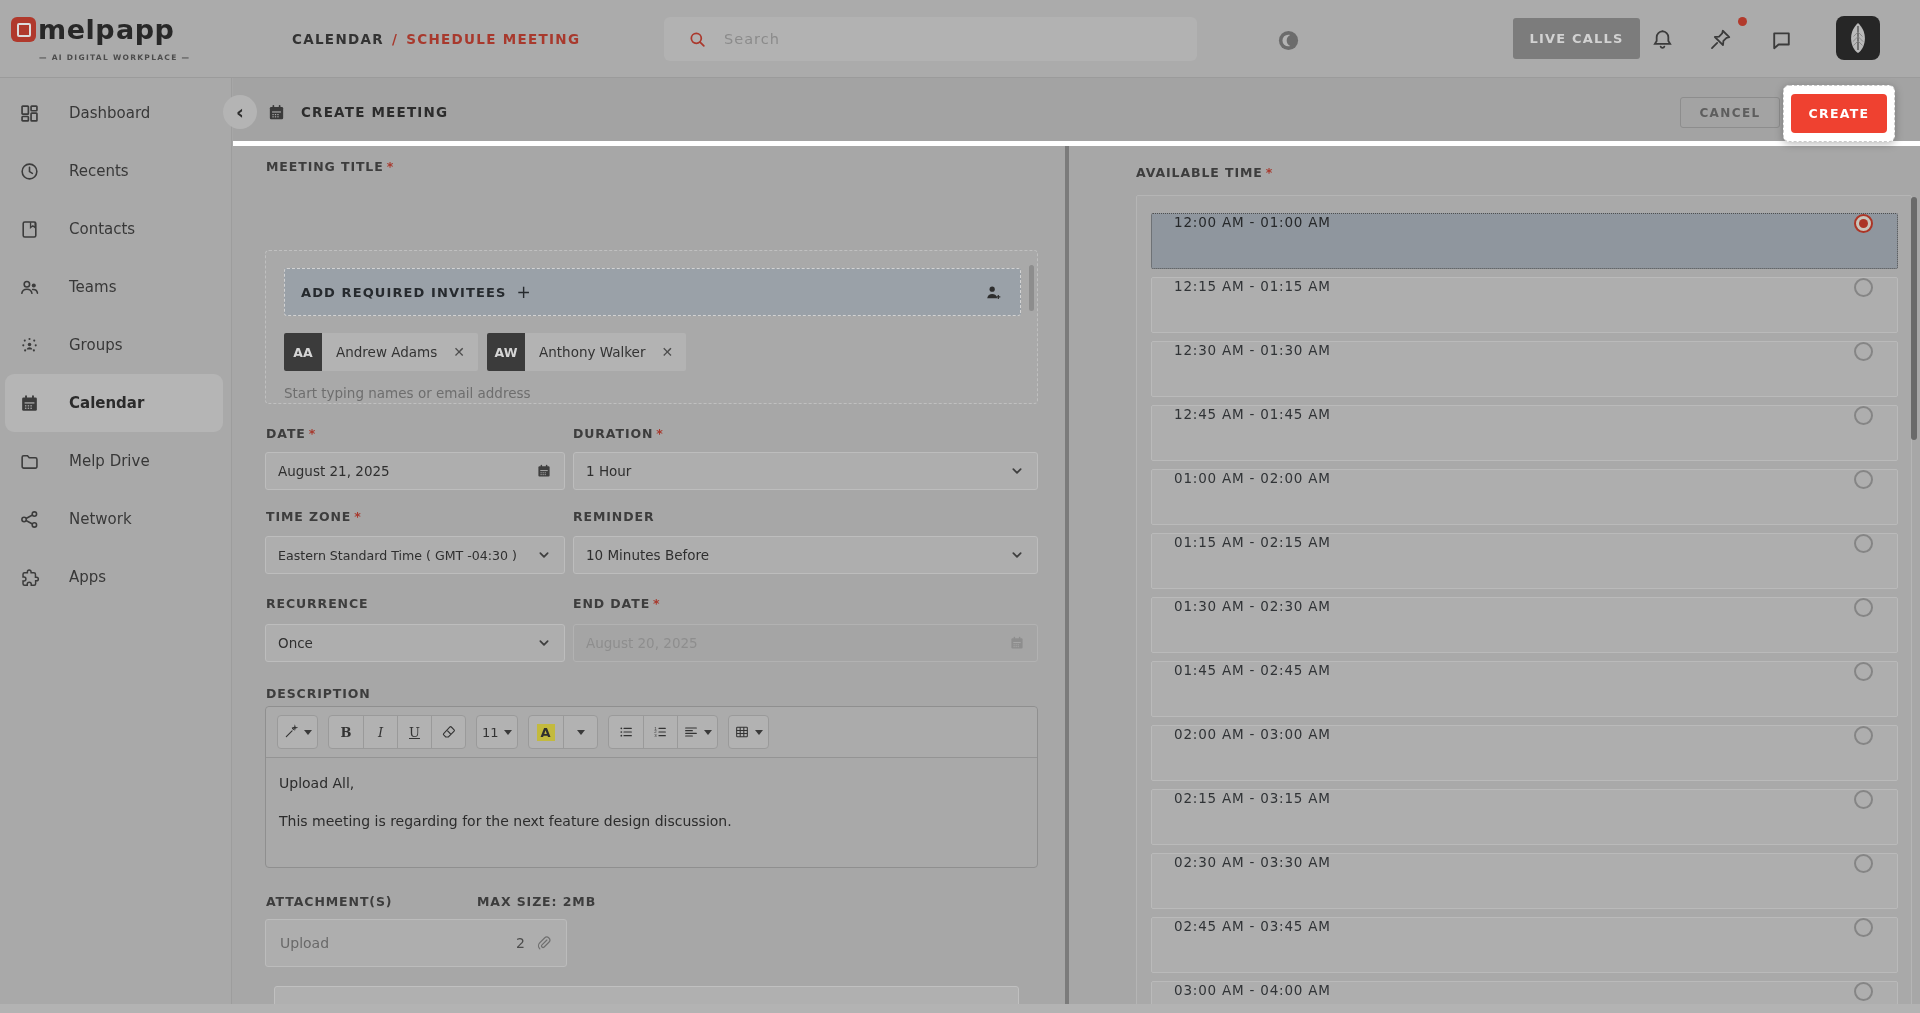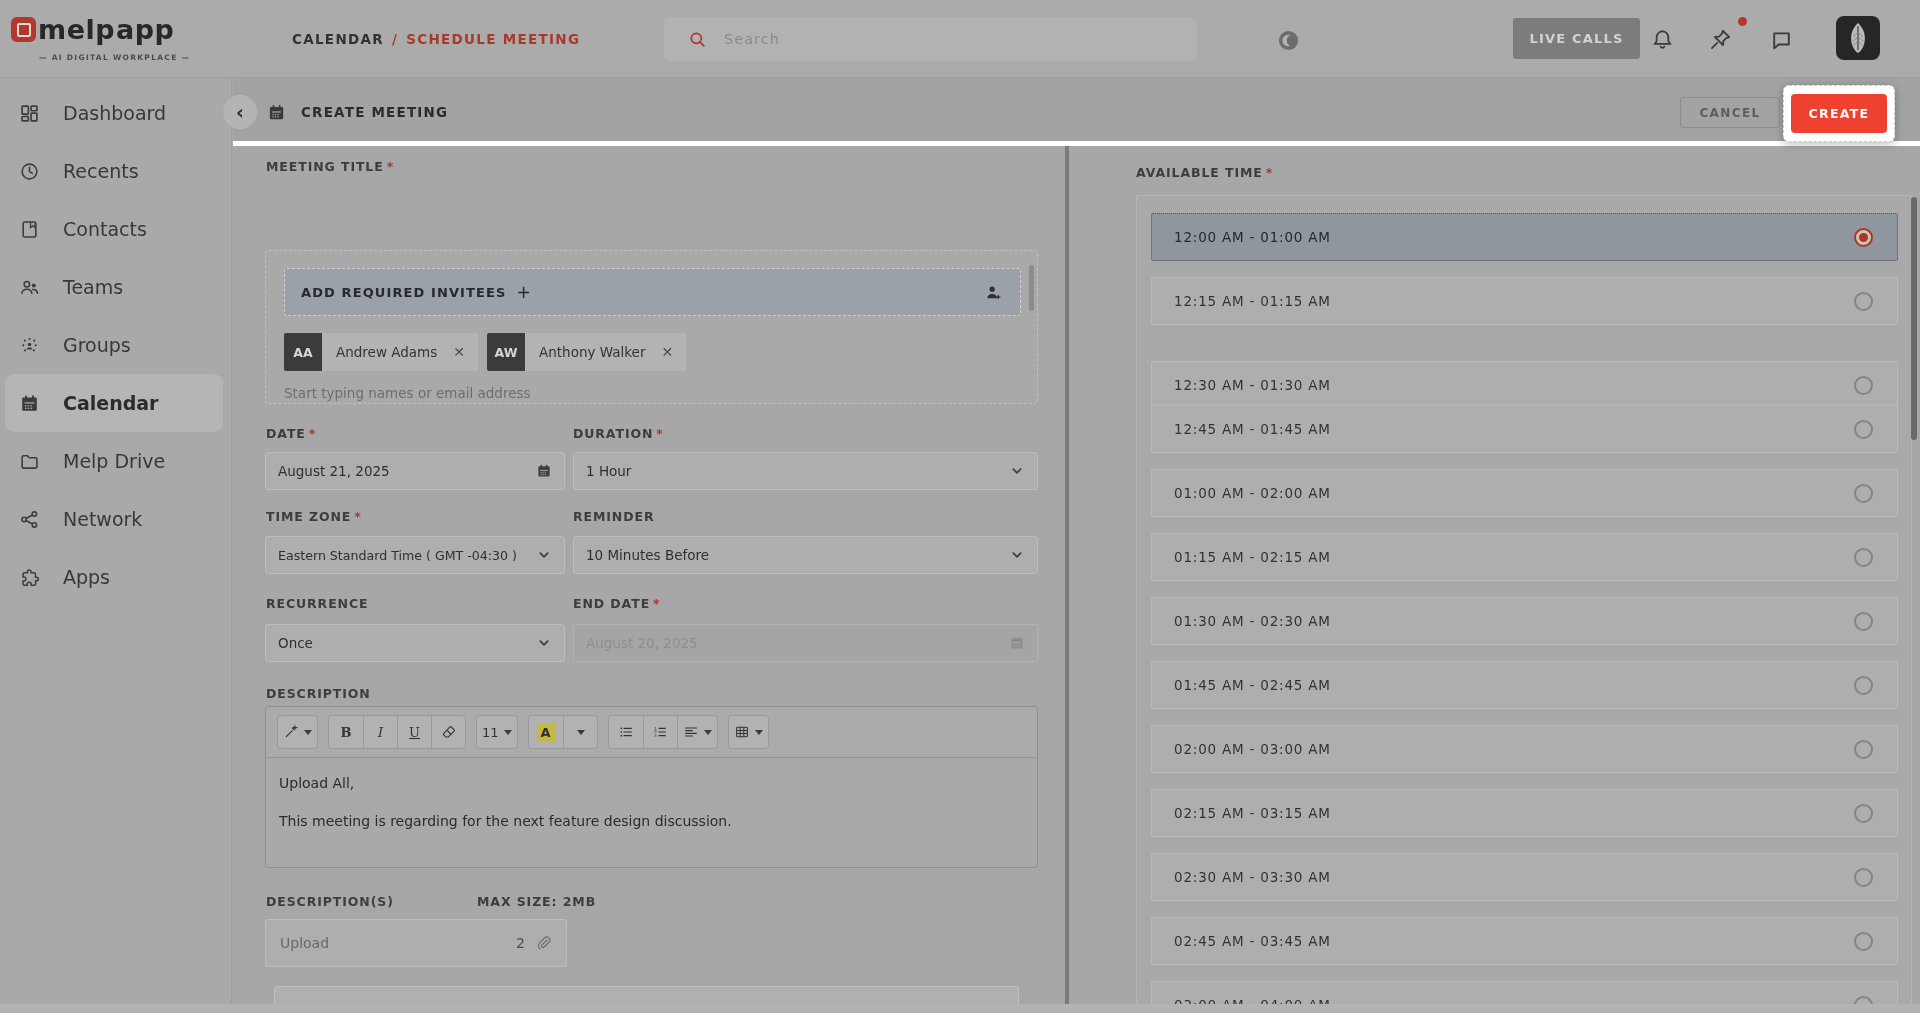--- a/index.html
+++ b/index.html
@@ -29,22 +29,22 @@
              display:flex;align-items:center;justify-content:center;font-size:13px;font-weight:700;letter-spacing:1.2px;color:#d2d2d2;}
   .topicon{position:absolute;top:27px;width:25px;height:25px;color:#3b3b3b;}
   .topicon svg{width:25px;height:25px;}
   .red-dot{position:absolute;left:1738px;top:17px;width:9px;height:9px;border-radius:50%;background:#b23a2c;}
   .avatar{position:absolute;left:1836px;top:16px;width:44px;height:44px;border-radius:8px;background:#262626;overflow:hidden;
           display:flex;align-items:center;justify-content:center;}
   .avatar svg{width:36px;height:36px;}
 
   
   .sidebar{position:absolute;left:0;top:78px;width:232px;height:935px;background:#a9a9a9;border-right:1px solid #9d9d9d;padding-top:6px;box-sizing:border-box;}
-  .side-item{height:58px;margin:0 8px 0 5px;display:flex;align-items:center;gap:23px;padding-left:14px;border-radius:9px;
-             font-size:19px;color:#383838;}
+  .side-item{height:58px;margin:0 8px 0 5px;display:flex;align-items:center;gap:29px;padding-left:14px;border-radius:9px;
+             font-size:15px;color:#383838;}
   .side-item svg{width:21px;height:21px;color:#3c3c3c;flex:0 0 auto;}
   .side-item.active{background:#b5b5b5;font-weight:700;color:#2b2b2b;}
   .collapse-btn{position:absolute;left:223px;top:95px;width:34px;height:34px;border-radius:50%;background:#b4b4b4;
                 display:flex;align-items:center;justify-content:center;font-size:19px;font-weight:700;color:#2e2e2e;z-index:5;}
 
   
   .subheader{position:absolute;left:233px;top:78px;width:1687px;height:68px;background:#a3a3a3;border-bottom:5px solid #ffffff;box-sizing:border-box;}
   .sh-title{position:absolute;left:34px;top:0;height:68px;display:flex;align-items:center;gap:15px;
             font-size:13.5px;font-weight:700;letter-spacing:1.2px;color:#2c2c2c;}
   .sh-title svg{width:19px;height:19px;color:#3a3a3a;}
@@ -102,22 +102,22 @@
   .upload .u-label{font-size:14px;color:#696969;flex:1;}
   .upload .u-count{font-size:14px;color:#4d4d4d;margin-right:10px;}
   .upload svg{width:17px;height:17px;color:#6f6f6f;}
   .partial-bar{position:absolute;left:41px;top:840px;width:745px;height:30px;background:#b0b0b0;border:1px solid #c0c0c0;border-radius:3px;box-sizing:border-box;}
 
   
   .vdivider{position:absolute;left:1065px;top:146px;width:4px;height:858px;background:#7b7b7b;}
   .right-panel{position:absolute;left:1069px;top:146px;width:851px;height:867px;overflow:hidden;background:#a7a7a7;}
   .at-label{position:absolute;left:67px;top:19px;font-size:12.5px;font-weight:700;letter-spacing:.9px;color:#3d3d3d;}
   .slot-box{position:absolute;left:67px;top:49px;width:776px;height:900px;border:1px solid #b5b5b5;border-radius:2px;background:#a9a9a9;box-sizing:border-box;}
-  .slot{position:absolute;left:14px;width:747px;height:48px;background:#aeaeae;border:1px solid #bababa;border-radius:2px;
-        box-sizing:border-box;display:flex;align-items:center;justify-content:space-between;padding:0 24px 0 22px;
+  .slot{position:absolute;left:14px;width:747px;height:56px;background:#aeaeae;border:1px solid #bababa;border-radius:2px;
+        box-sizing:border-box;display:flex;justify-content:space-between;padding:0 24px 0 22px;
         font-size:13.5px;letter-spacing:.8px;color:#303336;}
   .slot.sel{background:#8f969e;border:1px dotted #4f4f4f;color:#26282a;}
   .radio{width:19px;height:19px;border-radius:50%;border:2px solid #858585;box-sizing:border-box;flex:0 0 auto;}
   .radio.on{border-color:#ac3526;background:#c9c4ba;display:flex;align-items:center;justify-content:center;}
   .radio.on .dot{width:9px;height:9px;border-radius:50%;background:#ac3526;}
   .page-scroll{position:absolute;left:1911px;top:197px;width:6px;height:243px;background:#6a6a6a;border-radius:3px;z-index:6;}
   .bottom-strip{position:absolute;left:0;top:1004px;width:1920px;height:9px;background:#b3b3b3;}
 </style>
 </head>
 <body>
@@ -530,21 +530,21 @@
               <span class="carat"></span>
             </div>
         </div>
       </div>
       <div class="ed-body">
         <div>Upload All,</div>
         <div class="ed-line2">This meeting is regarding for the next feature design discussion.</div>
       </div>
     </div>
 
-    <div class="f-label" style="left:33px;top:748px;">DESCRIPTION(S)</div>
+    <div class="f-label" style="left:33px;top:748px;">ATTACHMENT(S)</div>
     <div class="f-label" style="left:244px;top:748px;">MAX SIZE: 2MB</div>
     <div class="upload">
       <span class="u-label">Upload</span>
       <span class="u-count">2</span>
       <svg>
           <use href="#i-clip"></use>
         </svg>
     </div>
     <div class="partial-bar"></div>
   </div>
@@ -559,21 +559,21 @@
       <div class="slot sel" style="top:17px;">
           <span>12:00 AM - 01:00 AM</span>
           <span class="radio on">
             <span class="dot"></span>
           </span>
         </div>
       <div class="slot" style="top:81px;">
           <span>12:15 AM - 01:15 AM</span>
           <span class="radio"></span>
         </div>
-      <div class="slot" style="top:145px;margin-top:20px;">
+      <div class="slot" style="top:145px;">
           <span>12:30 AM - 01:30 AM</span>
           <span class="radio"></span>
         </div>
       <div class="slot" style="top:209px;">
           <span>12:45 AM - 01:45 AM</span>
           <span class="radio"></span>
         </div>
       <div class="slot" style="top:273px;">
           <span>01:00 AM - 02:00 AM</span>
           <span class="radio"></span>

